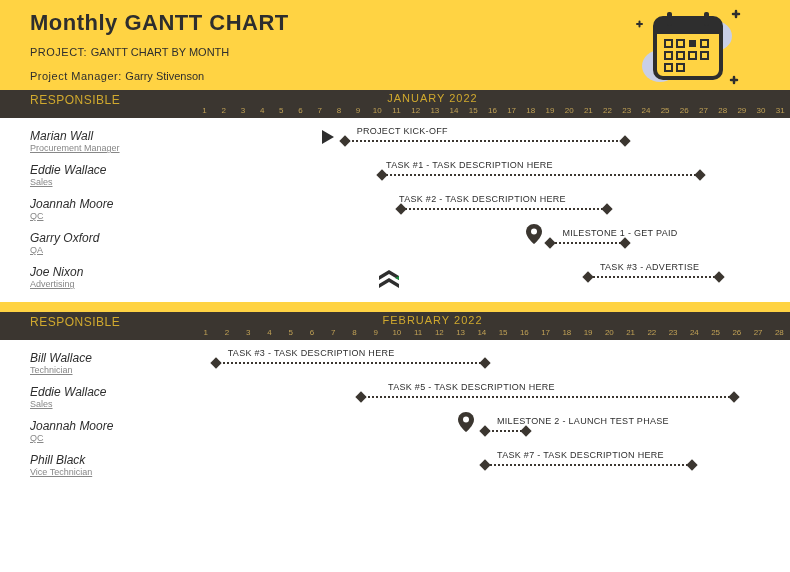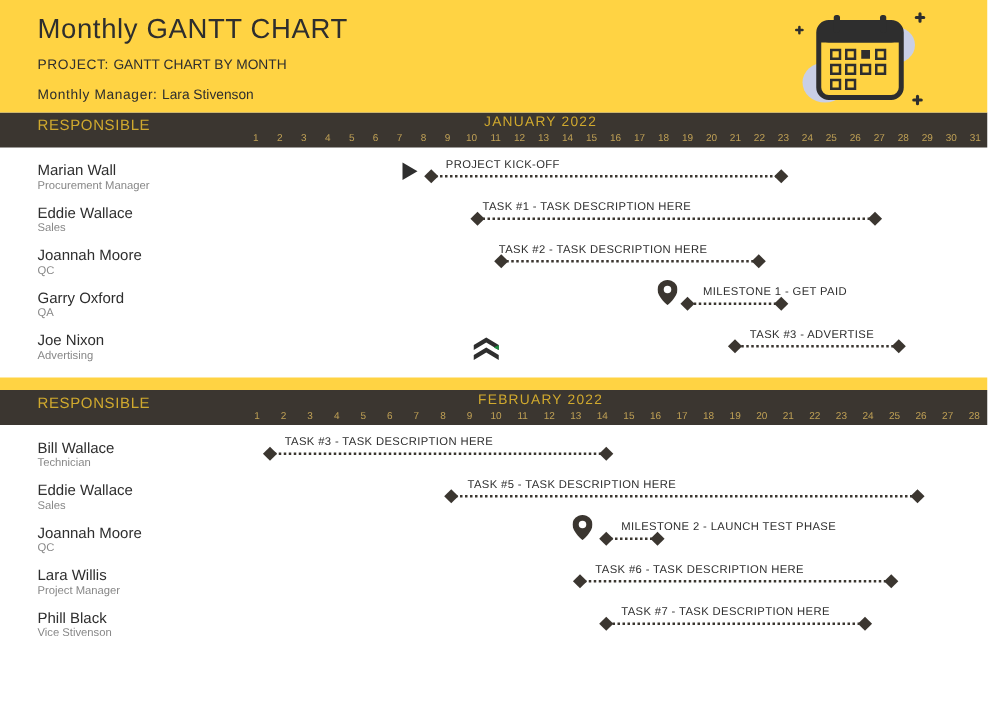--- a/index.html
+++ b/index.html
@@ -1,35 +1,35 @@
 <!DOCTYPE html>
 <html><head>
 <meta charset="utf-8">
 <style>
   * { box-sizing: border-box; margin: 0; padding: 0; }
   body { width: 790px; height: 572px; font-family: "Century Gothic", Futura, sans-serif; background: #fff; overflow: hidden; }
   .banner { background: #ffd343; padding: 10px 20px 8px 30px; position: relative; }
-  .banner h1 { font-weight: 400; font-size: 22px; color: #2e2e2e; letter-spacing: 0.5px; }
+  .banner h1 { font-weight: 700; font-size: 22px; color: #2e2e2e; letter-spacing: 0.5px; }
   .banner .meta { font-size: 11px; color: #2e2e2e; margin-top: 10px; }
   .banner .meta .label { letter-spacing: 0.5px; text-align: right; }
   .banner .meta .row2 { margin-top: 12px; }
   .cal-icon { position: absolute; right: 45px; top: 6px; }
 
   .month-head { background: #3b3630; color: #d0a92e; display: flex; align-items: flex-end; padding: 2px 0 3px 0; font-size: 10px; }
   .month-head .resp { width: 195px; padding-left: 30px; font-size: 12px; padding-bottom: 2px; letter-spacing: 0.5px; position: relative; top: -6px; }
   .month-head .days-wrap { flex: 1; position: relative; }
   .month-head .month-label { text-align: center; font-size: 11px; letter-spacing: 1px; padding-bottom: 2px; position: relative; left: -60px; }
   .month-head .days { display: flex; }
   .month-head .day { flex: 1; text-align: center; font-size: 8px; color: #bfa055; }
 
   .rows { padding: 6px 0 8px 0; }
   .row { display: flex; height: 34px; align-items: center; position: relative; }
   .row .person { width: 195px; padding-left: 30px; }
-  .row .person .name { font-size: 12px; color: #2e2e2e; }
-  .row .person .role { font-size: 9px; color: #878787; }
+  .row .person .name { font-size: 12px; color: #2e2e2e; font-style: italic; }
+  .row .person .role { font-size: 9px; color: #878787; text-decoration: underline; }
   .row .track { flex: 1; position: relative; height: 100%; }
 
   .bar-label { position: absolute; font-size: 9px; color: #2e2e2e; white-space: nowrap; top: 2px; letter-spacing: 0.3px; }
   .bar { position: absolute; top: 16px; height: 4px; border-top: 2px dotted #3b3630; }
   .bar::before, .bar::after { content:""; position:absolute; width:8px; height:8px; background:#3b3630; transform: rotate(45deg); top:-5px; }
   .bar::before { left:-4px; }
   .bar::after { right:-4px; }
 
   .kick { position:absolute; top:4px; }
   .kick svg { display:block; }
@@ -43,21 +43,21 @@
 </head>
 <body>
 
 <div class="banner">
   <h1>Monthly GANTT CHART</h1>
   <div class="meta">
     <div>
       <span class="label">PROJECT: </span><span>GANTT CHART BY MONTH</span>
     </div>
     <div class="row2">
-      <span class="label">Monthly Manager: </span><span>Lara Stivenson</span>
+      <span class="label">Project Manager: </span><span>Garry Stivenson</span>
     </div>
   </div>
   <div class="cal-icon">
     <svg width="120" height="86" viewBox="0 0 120 86">
       <ellipse cx="35" cy="60" rx="18" ry="16" fill="#c9cfe6"></ellipse>
       <ellipse cx="90" cy="30" rx="17" ry="15" fill="#c9cfe6"></ellipse>
       <rect x="30" y="12" width="66" height="60" rx="8" fill="#ffd343" stroke="#2e2e2e" stroke-width="4"></rect>
       <rect x="30" y="12" width="66" height="16" rx="8" fill="#2e2e2e"></rect>
       <rect x="30" y="20" width="66" height="8" fill="#2e2e2e"></rect>
       <rect x="42" y="6" width="5" height="14" rx="2" fill="#2e2e2e"></rect>
@@ -234,53 +234,42 @@
         <div class="bar" style="left:20.714285714285715px;width:269.2857142857143px"></div>
       </div>
     </div>
       <div class="row">
       <div class="person">
         <div class="name">Eddie Wallace</div>
         <div class="role">Sales</div>
       </div>
       <div class="track">
 
-        <div class="bar-label" style="left:179px">TASK #5 - TASK DESCRIPTION HERE</div>
+        <div class="bar-label" style="left:193px">TASK #5 - TASK DESCRIPTION HERE</div>
         <div class="bar" style="left:165.71428571428572px;width:372.8571428571429px"></div>
       </div>
     </div>
       <div class="row">
       <div class="person">
         <div class="name">Joannah Moore</div>
         <div class="role">QC</div>
       </div>
       <div class="track">
         <div class="pin" style="left:263.2857142857143px"><svg width="16" height="20" viewBox="0 0 16 20">
               <path d="M8 0 C3.6 0 0 3.4 0 7.7 C0 13.5 8 20 8 20 S16 13.5 16 7.7 C16 3.4 12.4 0 8 0 Z" fill="#3b3630"></path>
               <circle cx="8" cy="7.5" r="3" fill="#fff"></circle>
             </svg></div>
         <div class="bar-label" style="left:302px">MILESTONE 2 - LAUNCH TEST PHASE</div>
         <div class="bar" style="left:290px;width:41.42857142857143px"></div>
       </div>
     </div>
       <div class="row">
       <div class="person">
-        <div class="name">Lara Willis</div>
-        <div class="role">Project Manager</div>
-      </div>
-      <div class="track">
-
-        <div class="bar-label" style="left:281.2857142857143px">TASK #6 - TASK DESCRIPTION HERE</div>
-        <div class="bar" style="left:269.2857142857143px;width:248.57142857142858px"></div>
-      </div>
-    </div>
-      <div class="row">
-      <div class="person">
         <div class="name">Phill Black</div>
-        <div class="role">Vice Stivenson</div>
+        <div class="role">Vice Technician</div>
       </div>
       <div class="track">
 
         <div class="bar-label" style="left:302px">TASK #7 - TASK DESCRIPTION HERE</div>
         <div class="bar" style="left:290px;width:207.14285714285717px"></div>
       </div>
     </div>
     </div>
   </div>
 

